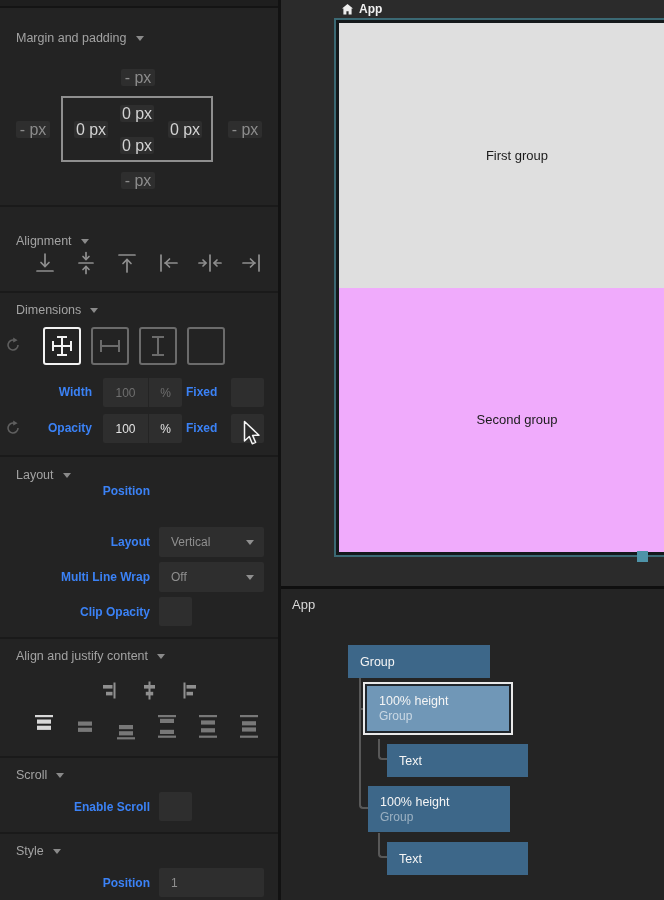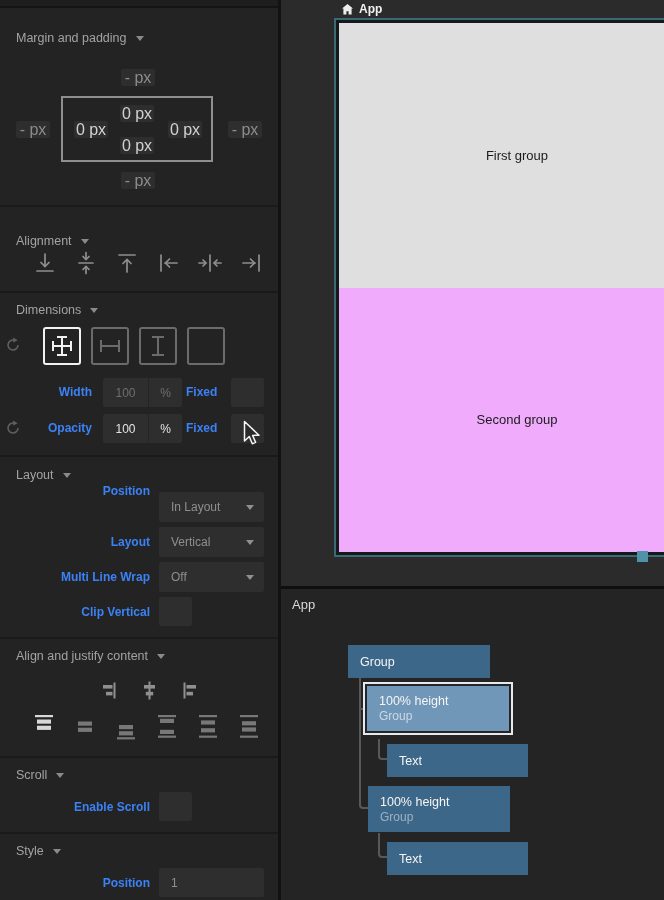--- a/index.html
+++ b/index.html
@@ -196,35 +196,31 @@
     <div class="lbl" style="left:186px; top:421px; width:37px; text-align:left;">Fixed</div>
     <div class="checkbox" style="left:231px; top:414px;"></div>
 
     <div class="h-rule" style="top:455px;"></div>
 
     <div class="section-h" style="top:468px;">
       <span>Layout</span>
       <span class="chev"></span>
     </div>
     <div class="lbl" style="left:0; top:484px; width:150px;">Position</div>
-    <div class="dd" style="left:159px; top:492px; width:105px; height:30px;">
-      <span>In Layout</span>
-      <span class="chev"></span>
-    </div>
     <div class="lbl" style="left:0; top:535px; width:150px;">Layout</div>
     <div class="dd" style="left:159px; top:527px; width:105px; height:30px;">
       <span>Vertical</span>
       <span class="chev"></span>
     </div>
     <div class="lbl" style="left:0; top:570px; width:150px;">Multi Line Wrap</div>
     <div class="dd" style="left:159px; top:562px; width:105px; height:30px;">
       <span>Off</span>
       <span class="chev"></span>
     </div>
-    <div class="lbl" style="left:0; top:605px; width:150px;">Clip Vertical</div>
+    <div class="lbl" style="left:0; top:605px; width:150px;">Clip Opacity</div>
     <div class="checkbox" style="left:159px; top:597px;"></div>
 
     <div class="h-rule" style="top:637px;"></div>
 
     <div class="section-h" style="top:649px;">
       <span>Align and justify content</span>
       <span class="chev"></span>
     </div>
     <button class="icon-btn" style="left:99px; top:681px;">
       <svg width="19" height="19" viewBox="0 0 19 19">

